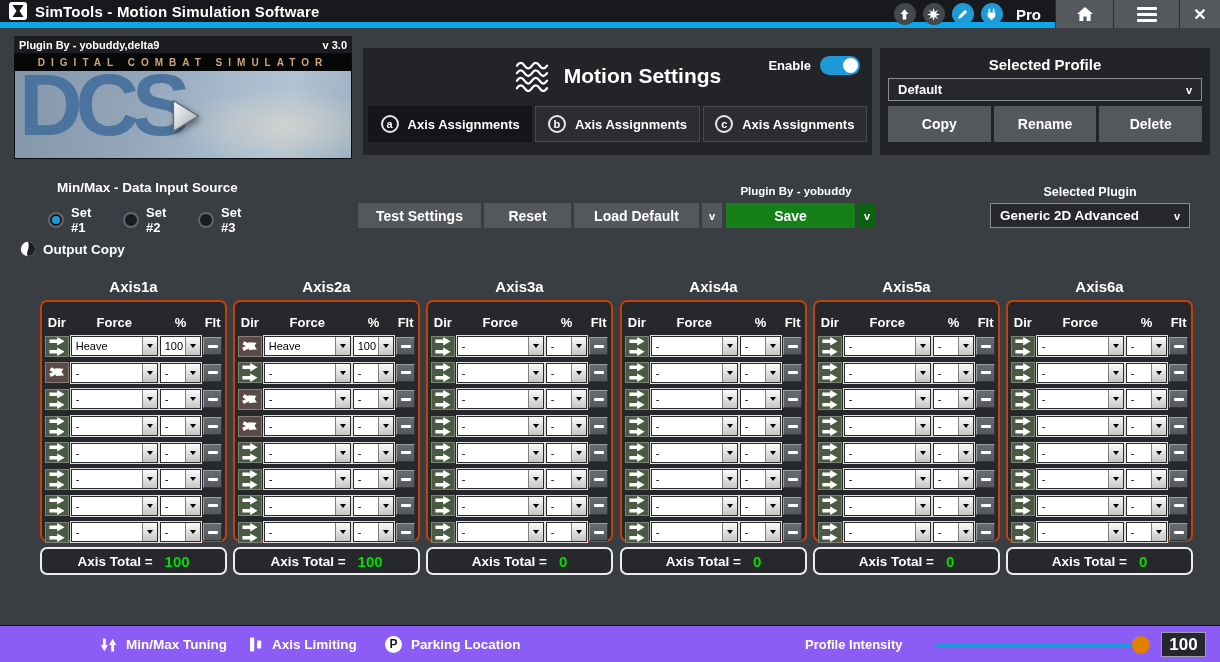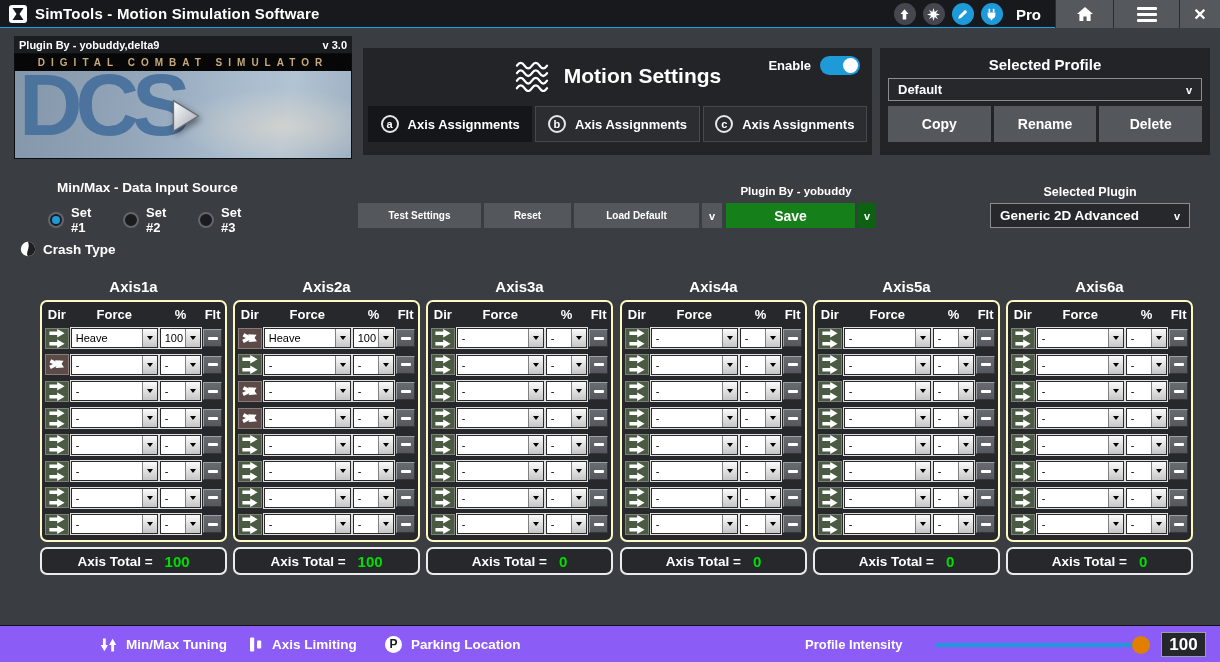--- a/index.html
+++ b/index.html
@@ -3,21 +3,21 @@
 <meta charset="utf-8">
 <style>
   * { margin:0; padding:0; box-sizing:border-box; }
   html,body { width:1220px; height:662px; overflow:hidden; }
   body { font-family:"Liberation Sans", sans-serif; background:#3a3d42; color:#fff; position:relative; }
 
   .app { position:absolute; inset:0; }
 
   
   .titlebar { position:absolute; top:0; left:0; width:1220px; height:28px;
-    background:#17191c; border-bottom:1px solid #0ea5e9; display:flex; align-items:center; }
+    background:#17191c; border-bottom:6px solid #0ea5e9; display:flex; align-items:center; }
   .logo { width:20px; height:20px; margin:0 7px 0 8px; display:inline-flex; }
   .tb-title { font-size:15px; font-weight:700; letter-spacing:.2px; }
   .tb-right { position:absolute; right:0; top:0; height:28px; display:flex; align-items:center; }
   .circ { width:22px; height:22px; border-radius:50%; display:inline-flex; align-items:center;
     justify-content:center; margin-right:7px; cursor:pointer; }
   .circ.gray { background:#44474d; }
   .circ.blue { background:var(--accent,#1e9ad8); }
   .pro { font-size:15px; font-weight:700; margin:0 14px 0 6px; }
   .winbtns { display:flex; height:28px; background:#55585c; }
   .winbtn { height:28px; display:flex; align-items:center; justify-content:center;
@@ -82,42 +82,42 @@
   .mm-title { position:absolute; left:40px; top:152px; width:215px; text-align:center;
     font-size:13.5px; font-weight:700; }
   .radio-row { position:absolute; left:0; top:177px; height:18px; }
   .radio-item { position:absolute; display:flex; align-items:center; gap:7px;
     font-size:13px; font-weight:700; cursor:pointer; }
   .radio { width:16px; height:16px; border-radius:50%; background:#1a1c20; border:2px solid #62666c;
     position:relative; flex:none; }
   .radio.sel::after { content:''; position:absolute; inset:2px; border-radius:50%; background:var(--accent,#1e9ad8); }
 
   
-  .abtn { position:absolute; top:175px; height:25px; font-size:10px; }
+  .abtn { position:absolute; top:175px; height:25px; font-size:14px; }
   .plugin-by { position:absolute; left:716px; top:157px; width:160px; text-align:center;
     font-size:11.5px; font-weight:700; }
   .save-btn { background:var(--save-green,#15801a); }
   .save-menu { background:#0d6212; }
 
   
   .sp-title { position:absolute; left:990px; top:157px; width:200px; text-align:center;
     font-size:12.5px; font-weight:700; }
   .sp-dd { position:absolute; left:990px; top:175px; width:200px; height:25px; background:#26282c;
     border:1px solid #8a8d92; display:flex; align-items:center; padding:0 9px;
     font-size:13.5px; font-weight:700; cursor:pointer; }
   .sp-dd .caret { margin-left:auto; font-size:11px; font-weight:700; }
 
   
   .output-type { position:absolute; left:20px; top:213px; display:flex; align-items:center; gap:7px; }
   .ot-label { font-size:13.5px; font-weight:700; }
 
   
   .axis-col { position:absolute; top:250px; width:187px; }
   .axis-name { text-align:center; font-size:15px; font-weight:700; height:22px; }
-  .axis-panel { height:242px; border:2px solid #fef9c3; border-radius:7px; background:#26282b; padding:2px 3px; }
+  .axis-panel { height:242px; border:2px solid #c2410c; border-radius:7px; background:#26282b; padding:10px 3px; }
   .axis-hrow { height:21px; display:flex; align-items:center; gap:2px; font-size:13px; font-weight:700; }
   .axis-hrow .h-dir { width:24px; text-align:center; }
   .axis-hrow .h-force { width:88px; text-align:center; }
   .axis-hrow .h-pct { width:42px; text-align:center; }
   .axis-hrow .h-flt { width:19px; text-align:center; }
   .axis-row { height:26.6px; display:flex; align-items:center; gap:2px; }
   .dir { width:24px; height:21px; display:inline-flex; align-items:center; justify-content:center;
     border:1px solid #7d8278; cursor:pointer; }
   .dir.parallel { background:#4b5a43; }
   .dir.crossed { background:#5b4a47; border-color:#8a7d78; }
@@ -317,21 +317,21 @@
       <span class="caret">v</span>
     </div>
 
     <div class="output-type">
       <span>
         <svg viewBox="0 0 16 16" width="16" height="16">
           <circle cx="8" cy="8" r="7.2" fill="#fff"></circle>
           <path d="M8 .8 A7.2 7.2 0 0 1 8 15.2 C5 11.8 10.6 7.4 8 .8 Z" fill="#1d1f22"></path>
         </svg>
       </span>
-      <span class="ot-label">Crash Type</span>
+      <span class="ot-label">Output Copy</span>
     </div>
 
     <div id="axis-columns">
         <div class="axis-col" style="left: 40px;">
     <div class="axis-name">Axis1a</div>
     <div class="axis-panel">
       <div class="axis-hrow">
         <span class="h-dir">Dir</span>
         <span class="h-force">Force</span>
         <span class="h-pct">%</span>

